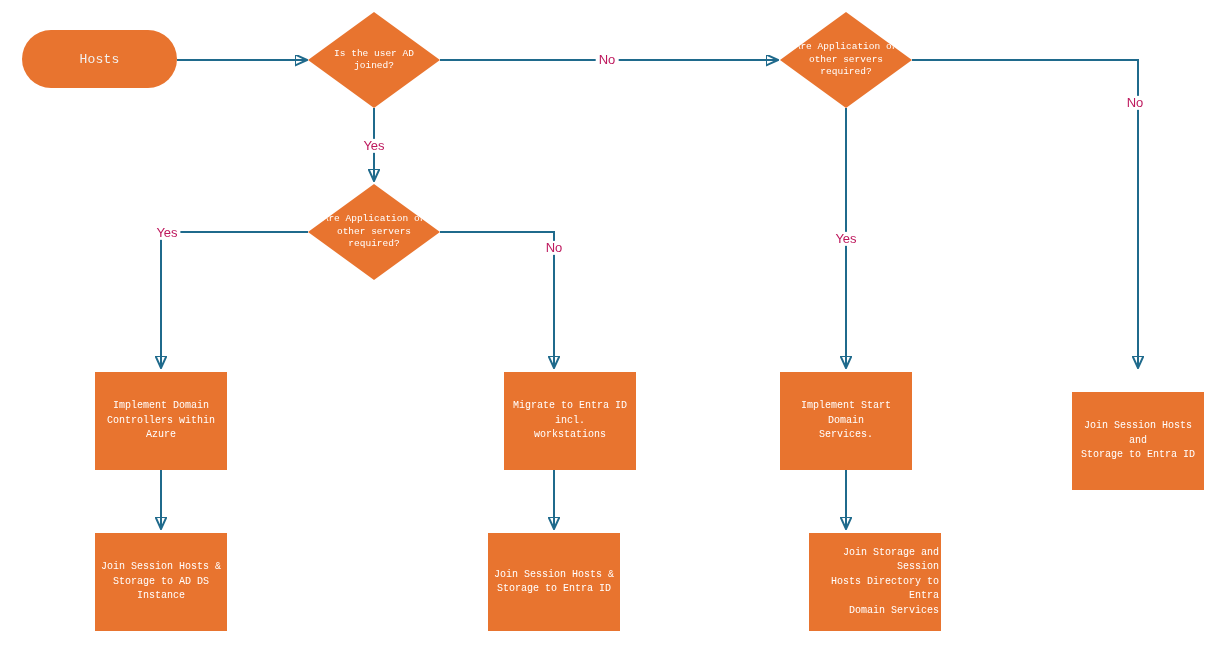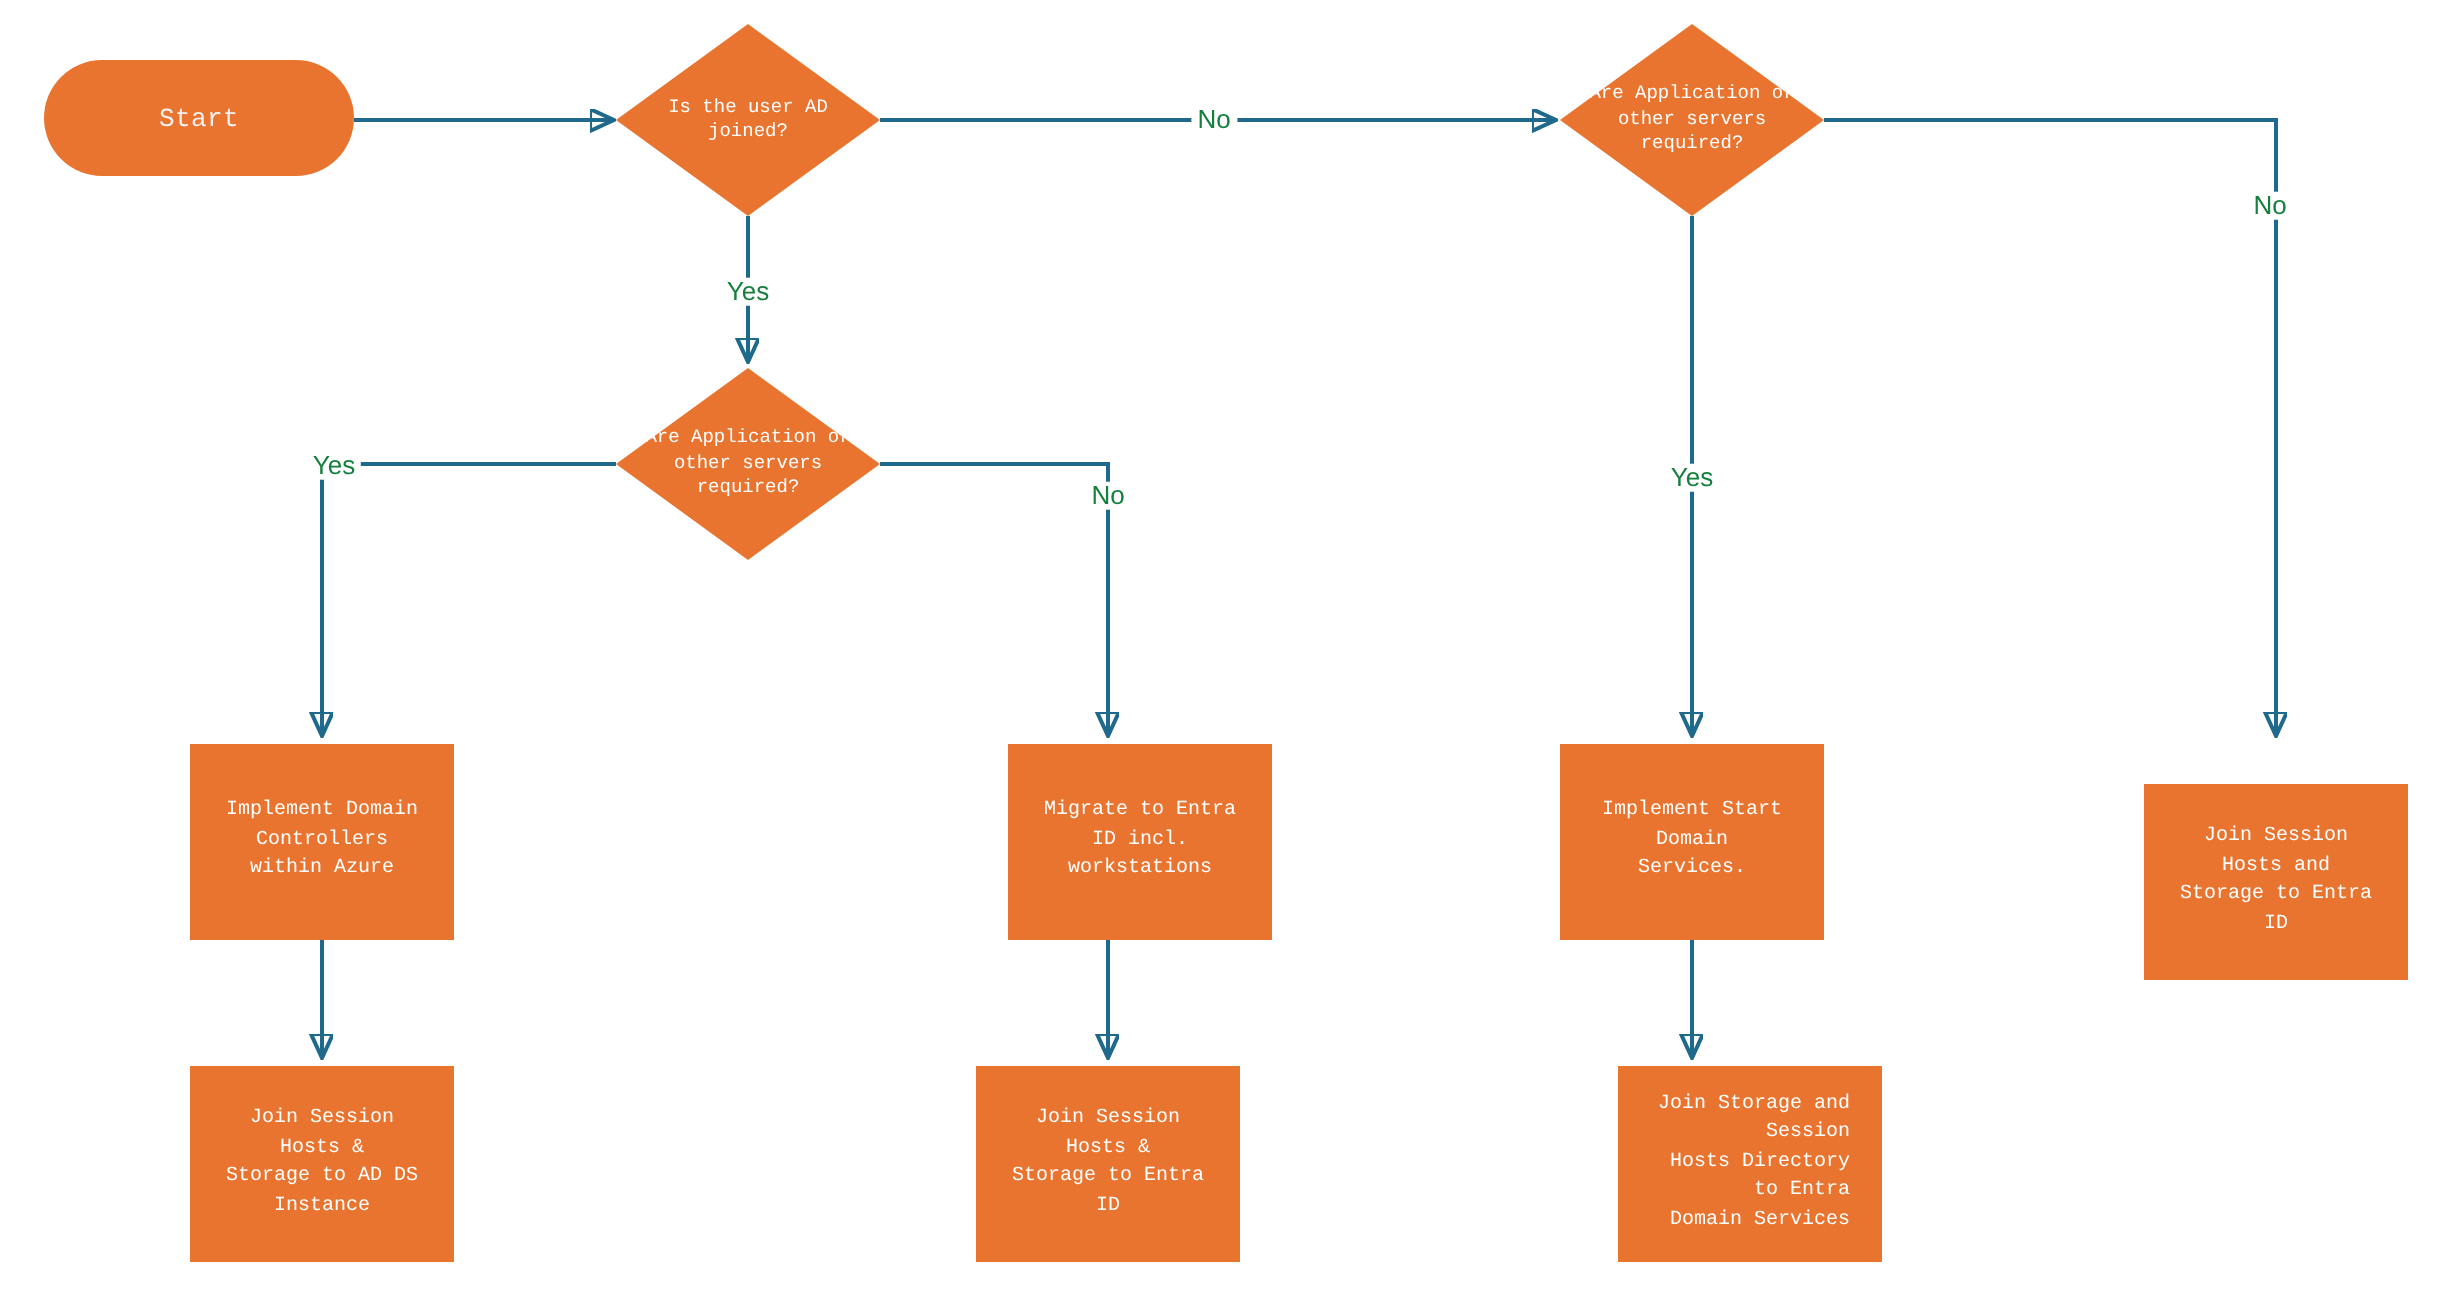--- a/index.html
+++ b/index.html
@@ -17,25 +17,25 @@
   .start{
     left:22px;top:30px;width:155px;height:58px;border-radius:29px;
     font-size:13px;color:#F2F1F0;letter-spacing:.2px;
   }
   .decision{
     width:132px;height:96px;
     clip-path:polygon(50% 0,100% 50%,50% 100%,0 50%);
     font-size:9.5px;line-height:1.3;padding:4px 14px;
   }
   .process{
-    width:132px;height:98px;font-size:10px;line-height:1.45;padding:6px 16px;
+    width:132px;height:98px;font-size:10px;line-height:1.45;padding:6px 2px;
   }
   .edge-label{
     position:absolute;z-index:3;transform:translate(-50%,-50%);
-    background:#ffffff;color:#15803d;font-size:13px;padding:0 3px;line-height:1.1;
+    background:#ffffff;color:#be185d;font-size:13px;padding:0 3px;line-height:1.1;
     white-space:nowrap;
   }
 </style>
 </head>
 <body>
 
 <div class="canvas">
 
   <svg class="edges" viewBox="0 0 1225 652">
     <defs>
@@ -48,21 +48,21 @@
     <path d="M440,60 H777" marker-end="url(#arrow)"></path>
     <path d="M308,232 H161 V367" marker-end="url(#arrow)"></path>
     <path d="M440,232 H554 V367" marker-end="url(#arrow)"></path>
     <path d="M846,108 V367" marker-end="url(#arrow)"></path>
     <path d="M912,60 H1138 V367" marker-end="url(#arrow)"></path>
     <path d="M161,470 V528" marker-end="url(#arrow)"></path>
     <path d="M554,470 V528" marker-end="url(#arrow)"></path>
     <path d="M846,470 V528" marker-end="url(#arrow)"></path>
   </svg>
 
-  <div class="node start" style="left:22px;top:30px;">Start</div>
+  <div class="node start" style="left:22px;top:30px;">Hosts</div>
 
   <div class="node decision" style="left:308px;top:12px;">Is the user AD joined?</div>
 
   <div class="node decision" style="left:308px;top:184px;">Are Application or
 other servers
 required?</div>
 
   <div class="node decision" style="left:780px;top:12px;">Are Application or
 other servers
 required?</div>

